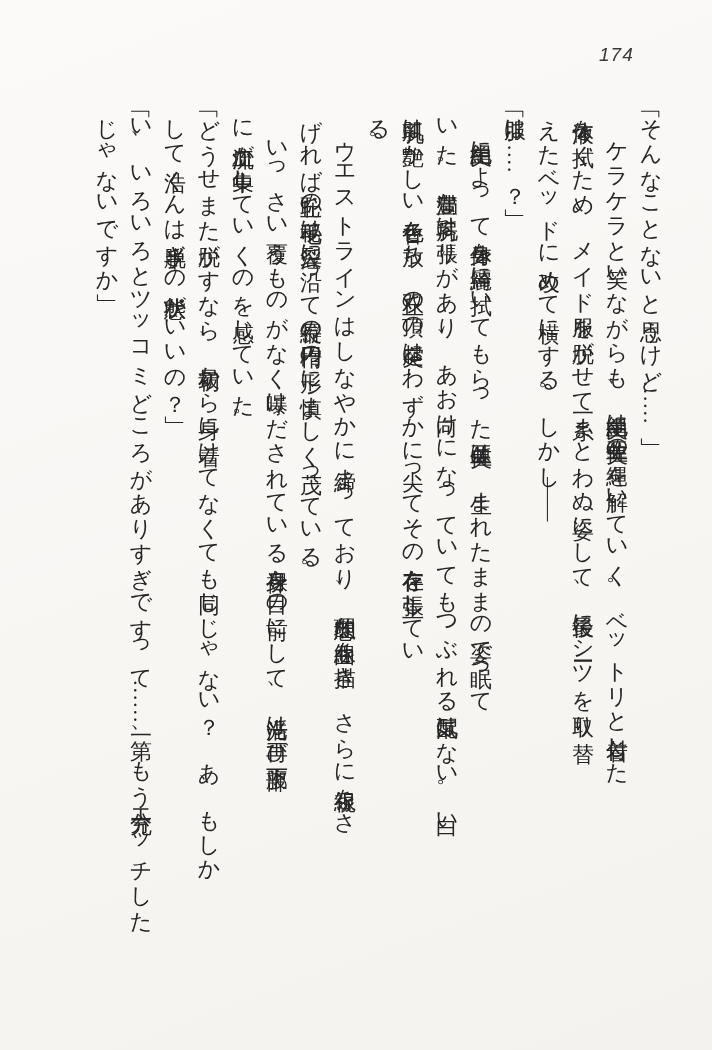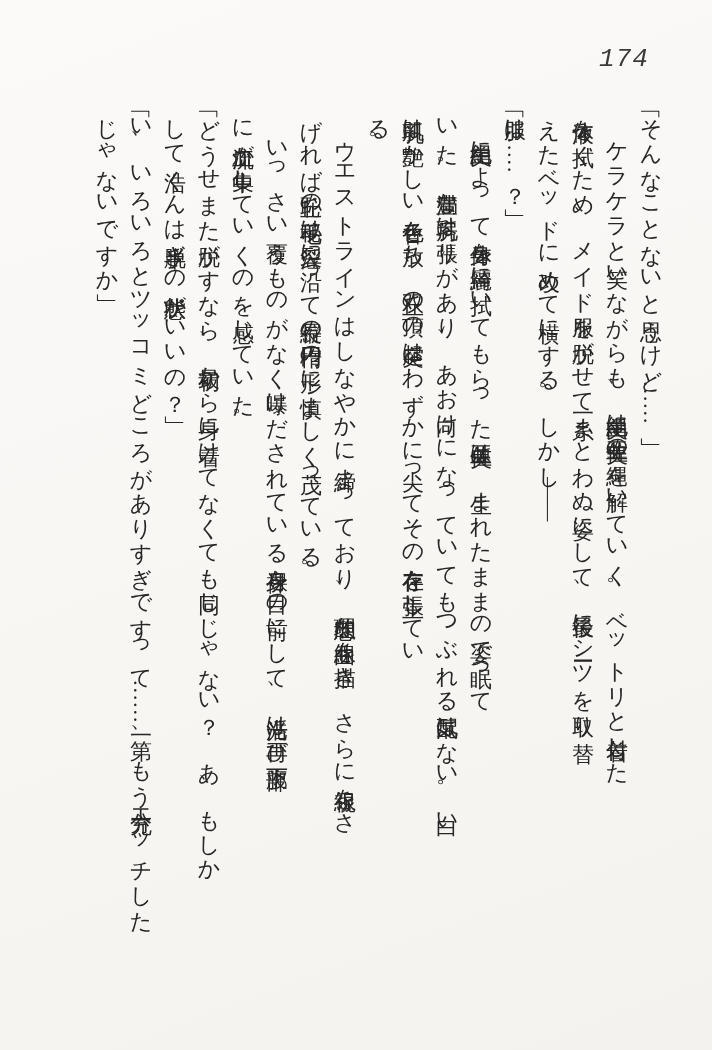--- a/index.html
+++ b/index.html
@@ -17,25 +17,25 @@
     width: 712px;
     height: 1050px;
     background: linear-gradient(160deg, #fbfaf8 0%, #f7f6f3 55%, #f3f2ef 100%);
     font-family: "Liberation Serif", "DejaVu Serif", serif;
     color: #242424;
   }
   .page-number {
     position: absolute;
     top: 44px;
     left: 599px;
-    font-size: 26px;
+    font-size: 19px;
     font-style: italic;
     letter-spacing: 1px;
     color: #3a3a3a;
-    font-family: Liberation Mono, monospace;
+    font-family: Liberation Sans, sans-serif;
   }
   .text-block {
     position: absolute;
     top: 104px;
     right: 44px;
     height: 844px;
     writing-mode: vertical-rl;
     font-size: 22px;
     line-height: 34px;
     letter-spacing: 0;

